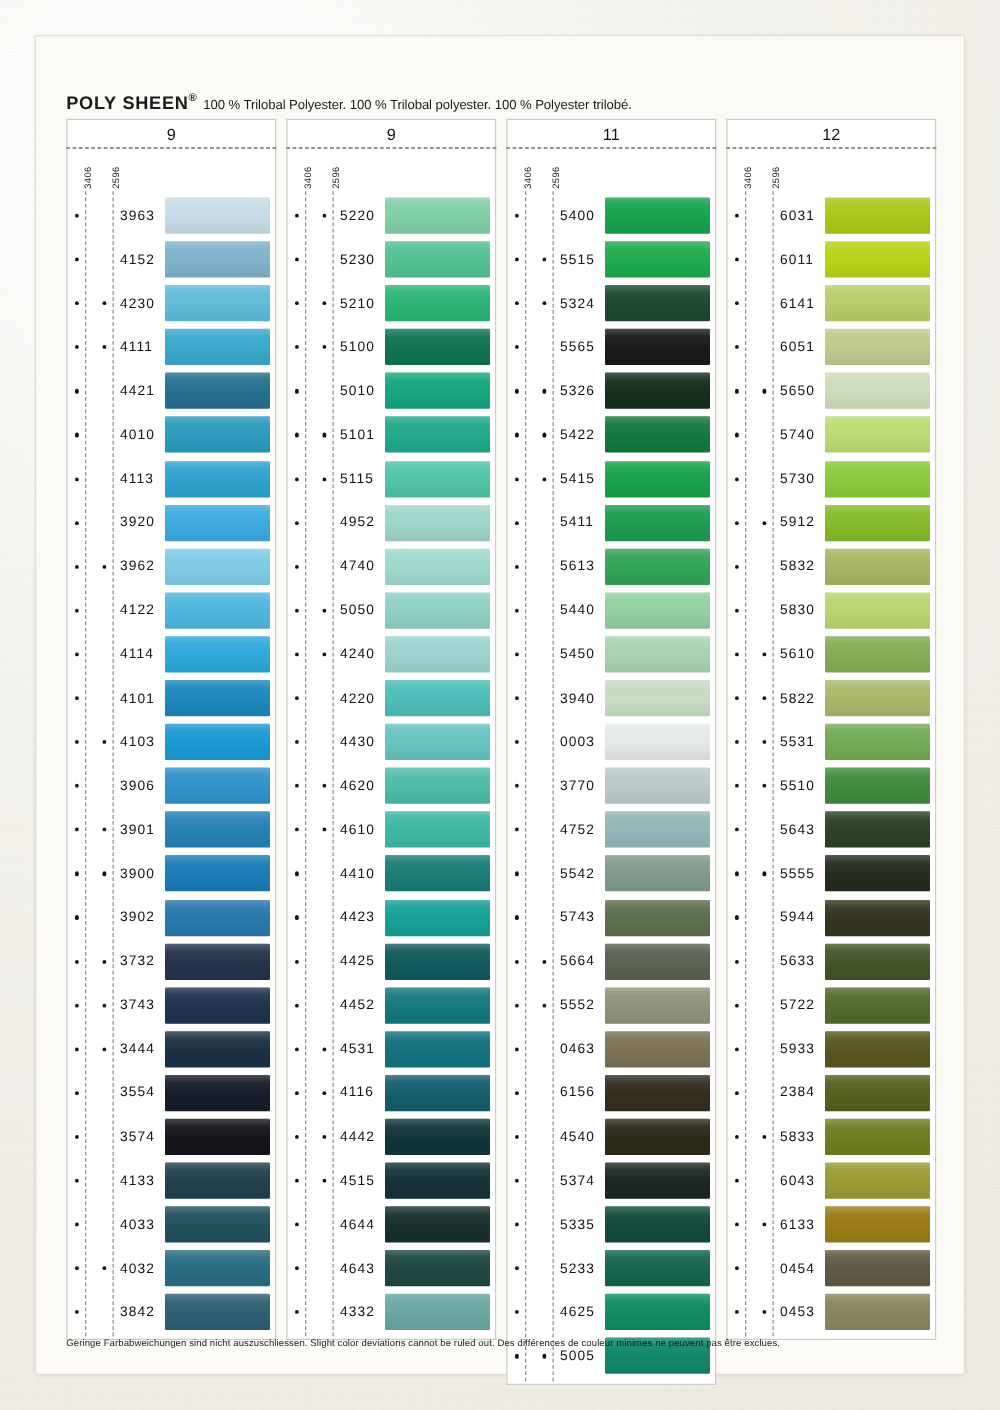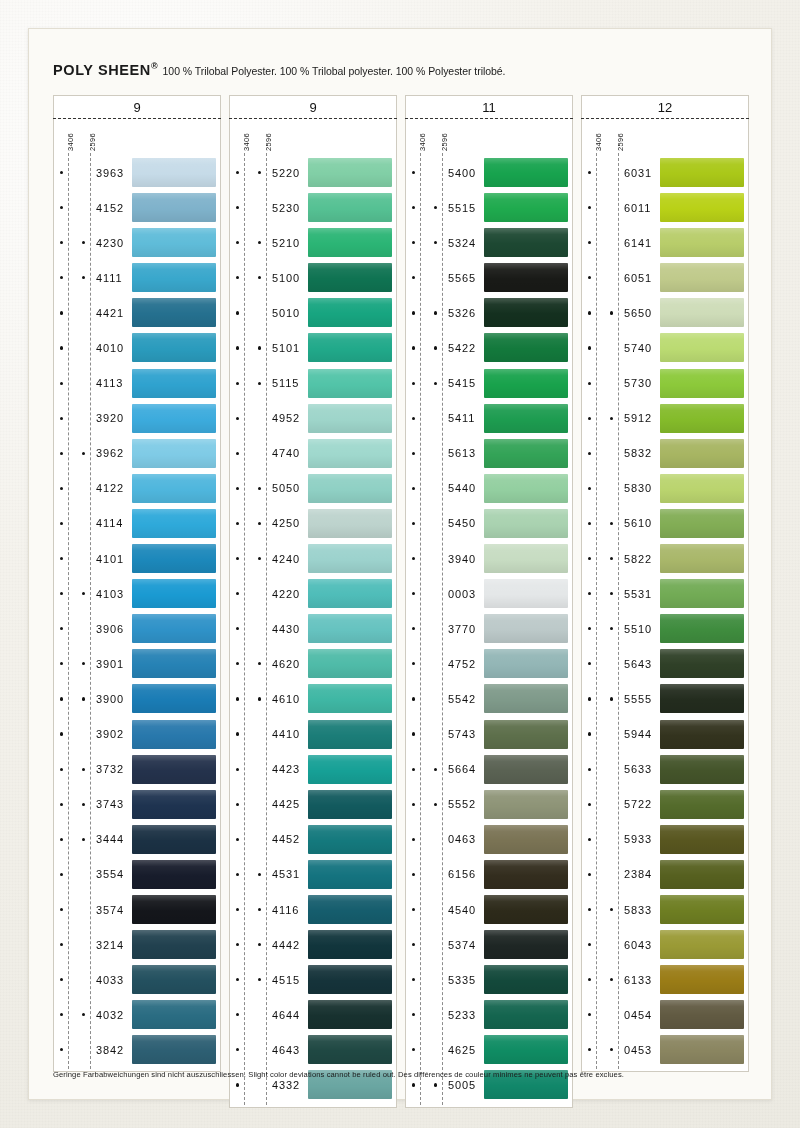--- a/index.html
+++ b/index.html
@@ -37,21 +37,21 @@
     width: 744px;
     height: 1072px;
     background: #fbfaf6;
     border: 1px solid #e2ded2;
     box-shadow: 0 1px 4px rgba(0,0,0,0.08);
     box-sizing: border-box;
   }
   .header {
     position: absolute;
     left: 24px;
-    top: 32px;
+    top: 44px;
     white-space: nowrap;
     text-align: right;
   }
   .brand {
     font-size: 14.5px;
     font-weight: bold;
     letter-spacing: 0.6px;
     color: #1a1a1a;
   }
   .brand sup {
@@ -366,21 +366,21 @@
               </div>
               <div class="row">
                 <span class="dot c1"></span>
                 <span class="code">3574</span>
                 <span class="swatch" style="background: rgb(20, 22, 27);">
                   <span class="swatch-sheen"></span>
                 </span>
               </div>
               <div class="row">
                 <span class="dot c1"></span>
-                <span class="code">3214</span>
+                <span class="code">4133</span>
                 <span class="swatch" style="background: rgb(33, 65, 79);">
                   <span class="swatch-sheen"></span>
                 </span>
               </div>
               <div class="row">
                 <span class="dot c1"></span>
                 <span class="code">4033</span>
                 <span class="swatch" style="background: rgb(35, 80, 95);">
                   <span class="swatch-sheen"></span>
                 </span>
@@ -488,28 +488,20 @@
                 <span class="dot c1"></span>
                 <span class="dot c2"></span>
                 <span class="code">5050</span>
                 <span class="swatch" style="background: rgb(143, 208, 196);">
                   <span class="swatch-sheen"></span>
                 </span>
               </div>
               <div class="row">
                 <span class="dot c1"></span>
                 <span class="dot c2"></span>
-                <span class="code">4250</span>
-                <span class="swatch" style="background: rgb(189, 211, 205);">
-                  <span class="swatch-sheen"></span>
-                </span>
-              </div>
-              <div class="row">
-                <span class="dot c1"></span>
-                <span class="dot c2"></span>
                 <span class="code">4240</span>
                 <span class="swatch" style="background: rgb(156, 210, 205);">
                   <span class="swatch-sheen"></span>
                 </span>
               </div>
               <div class="row">
                 <span class="dot c1"></span>
                 <span class="code">4220</span>
                 <span class="swatch" style="background: rgb(79, 189, 185);">
                   <span class="swatch-sheen"></span>

